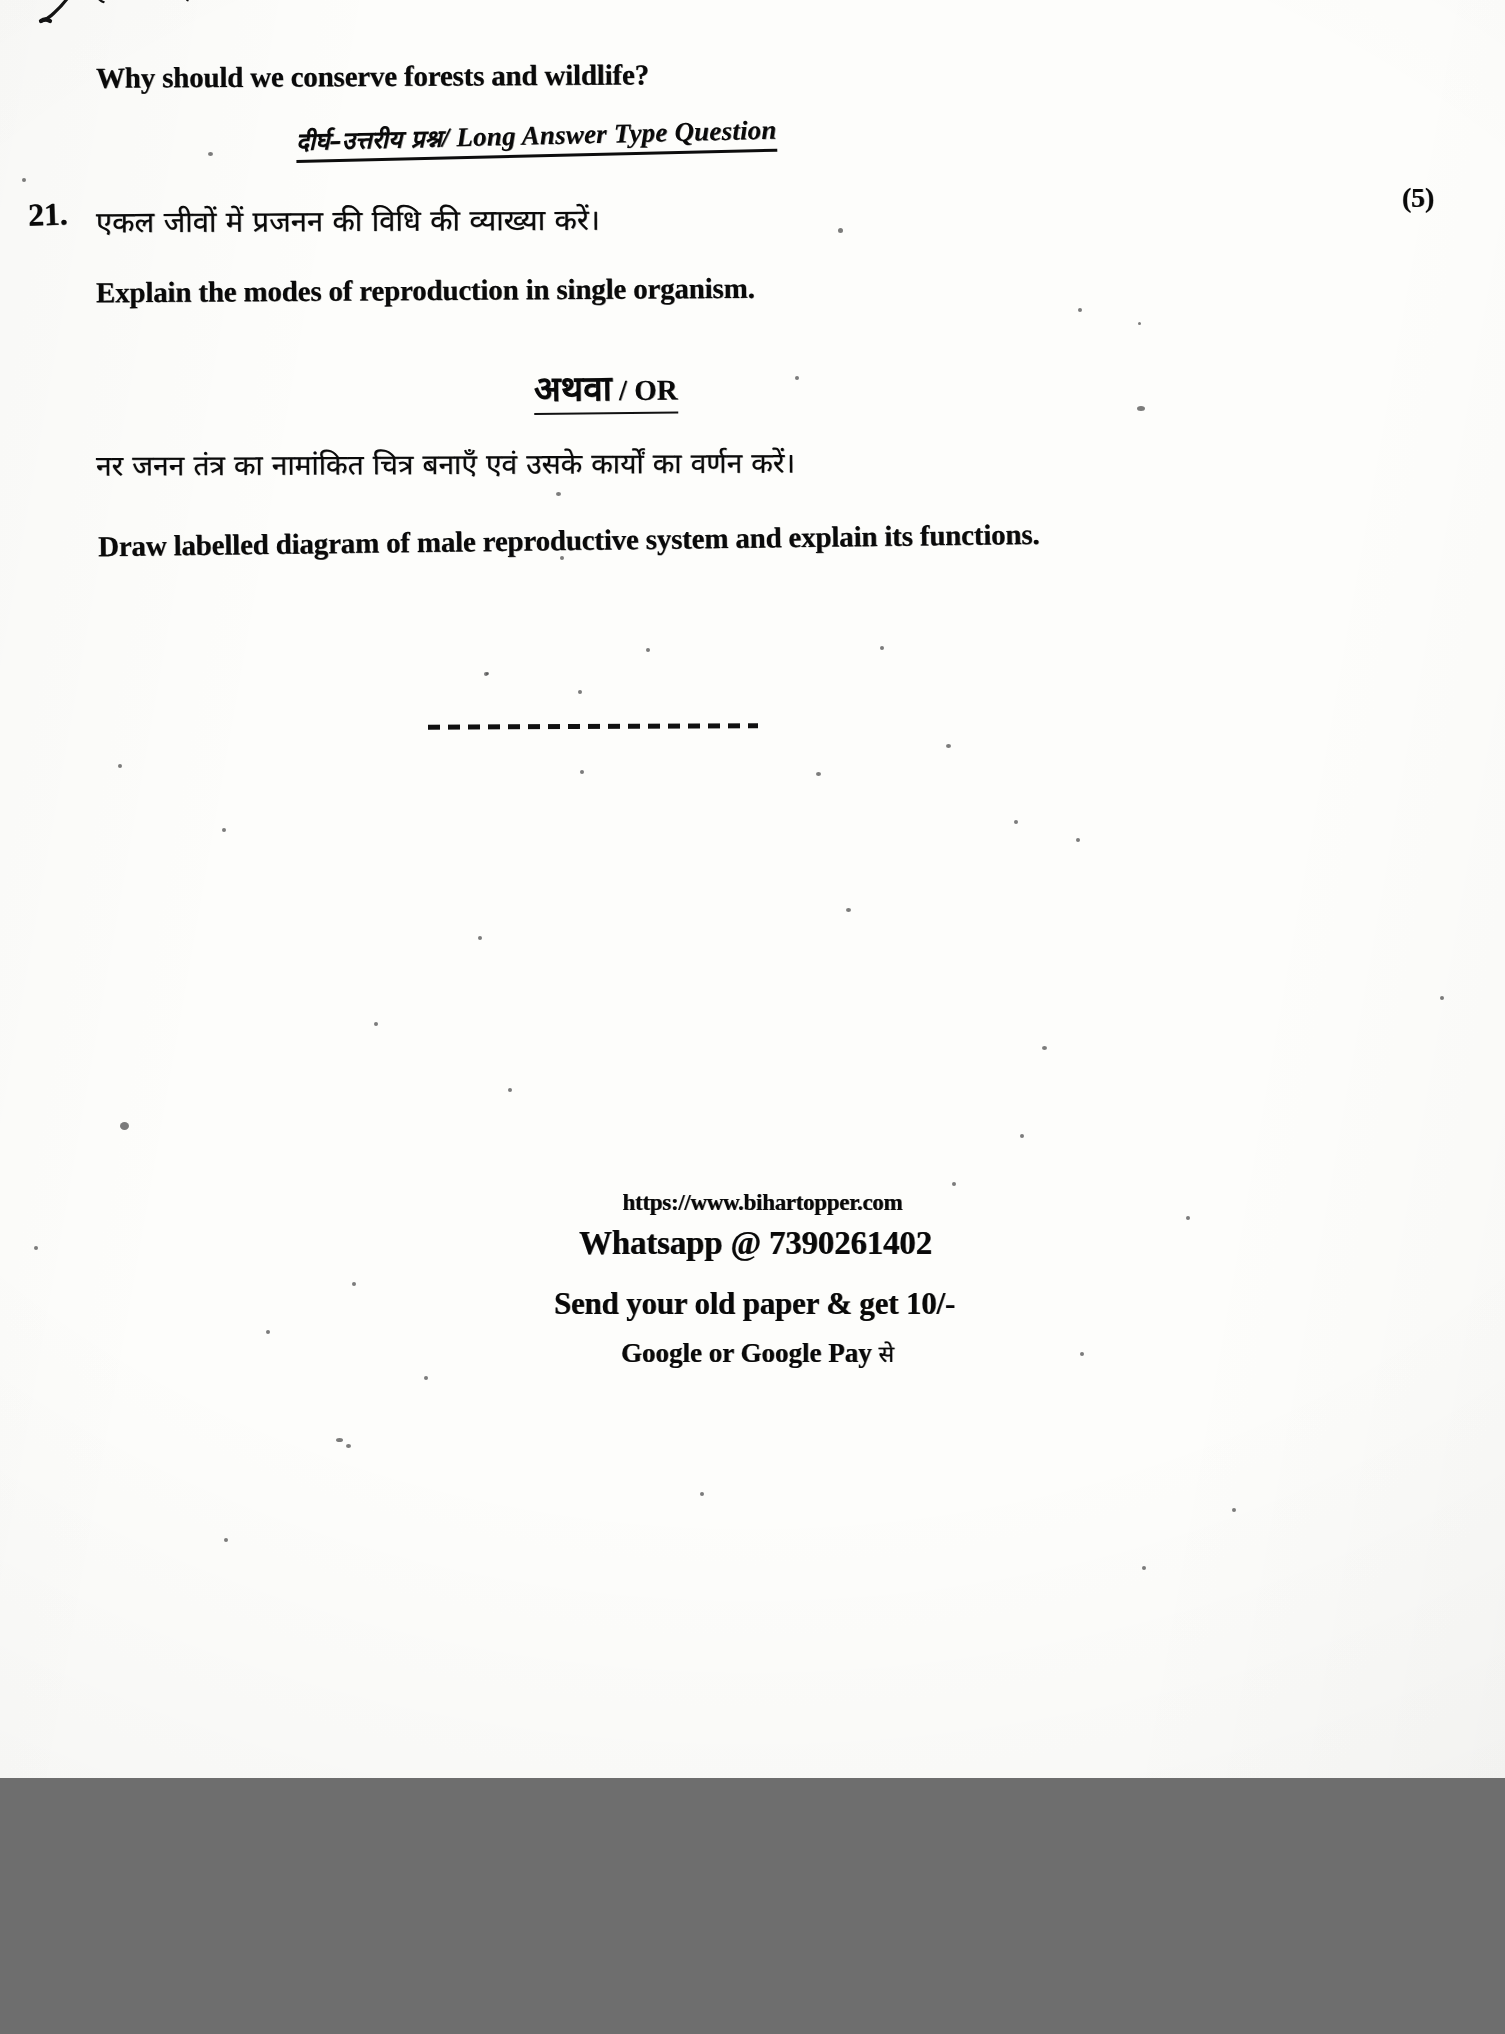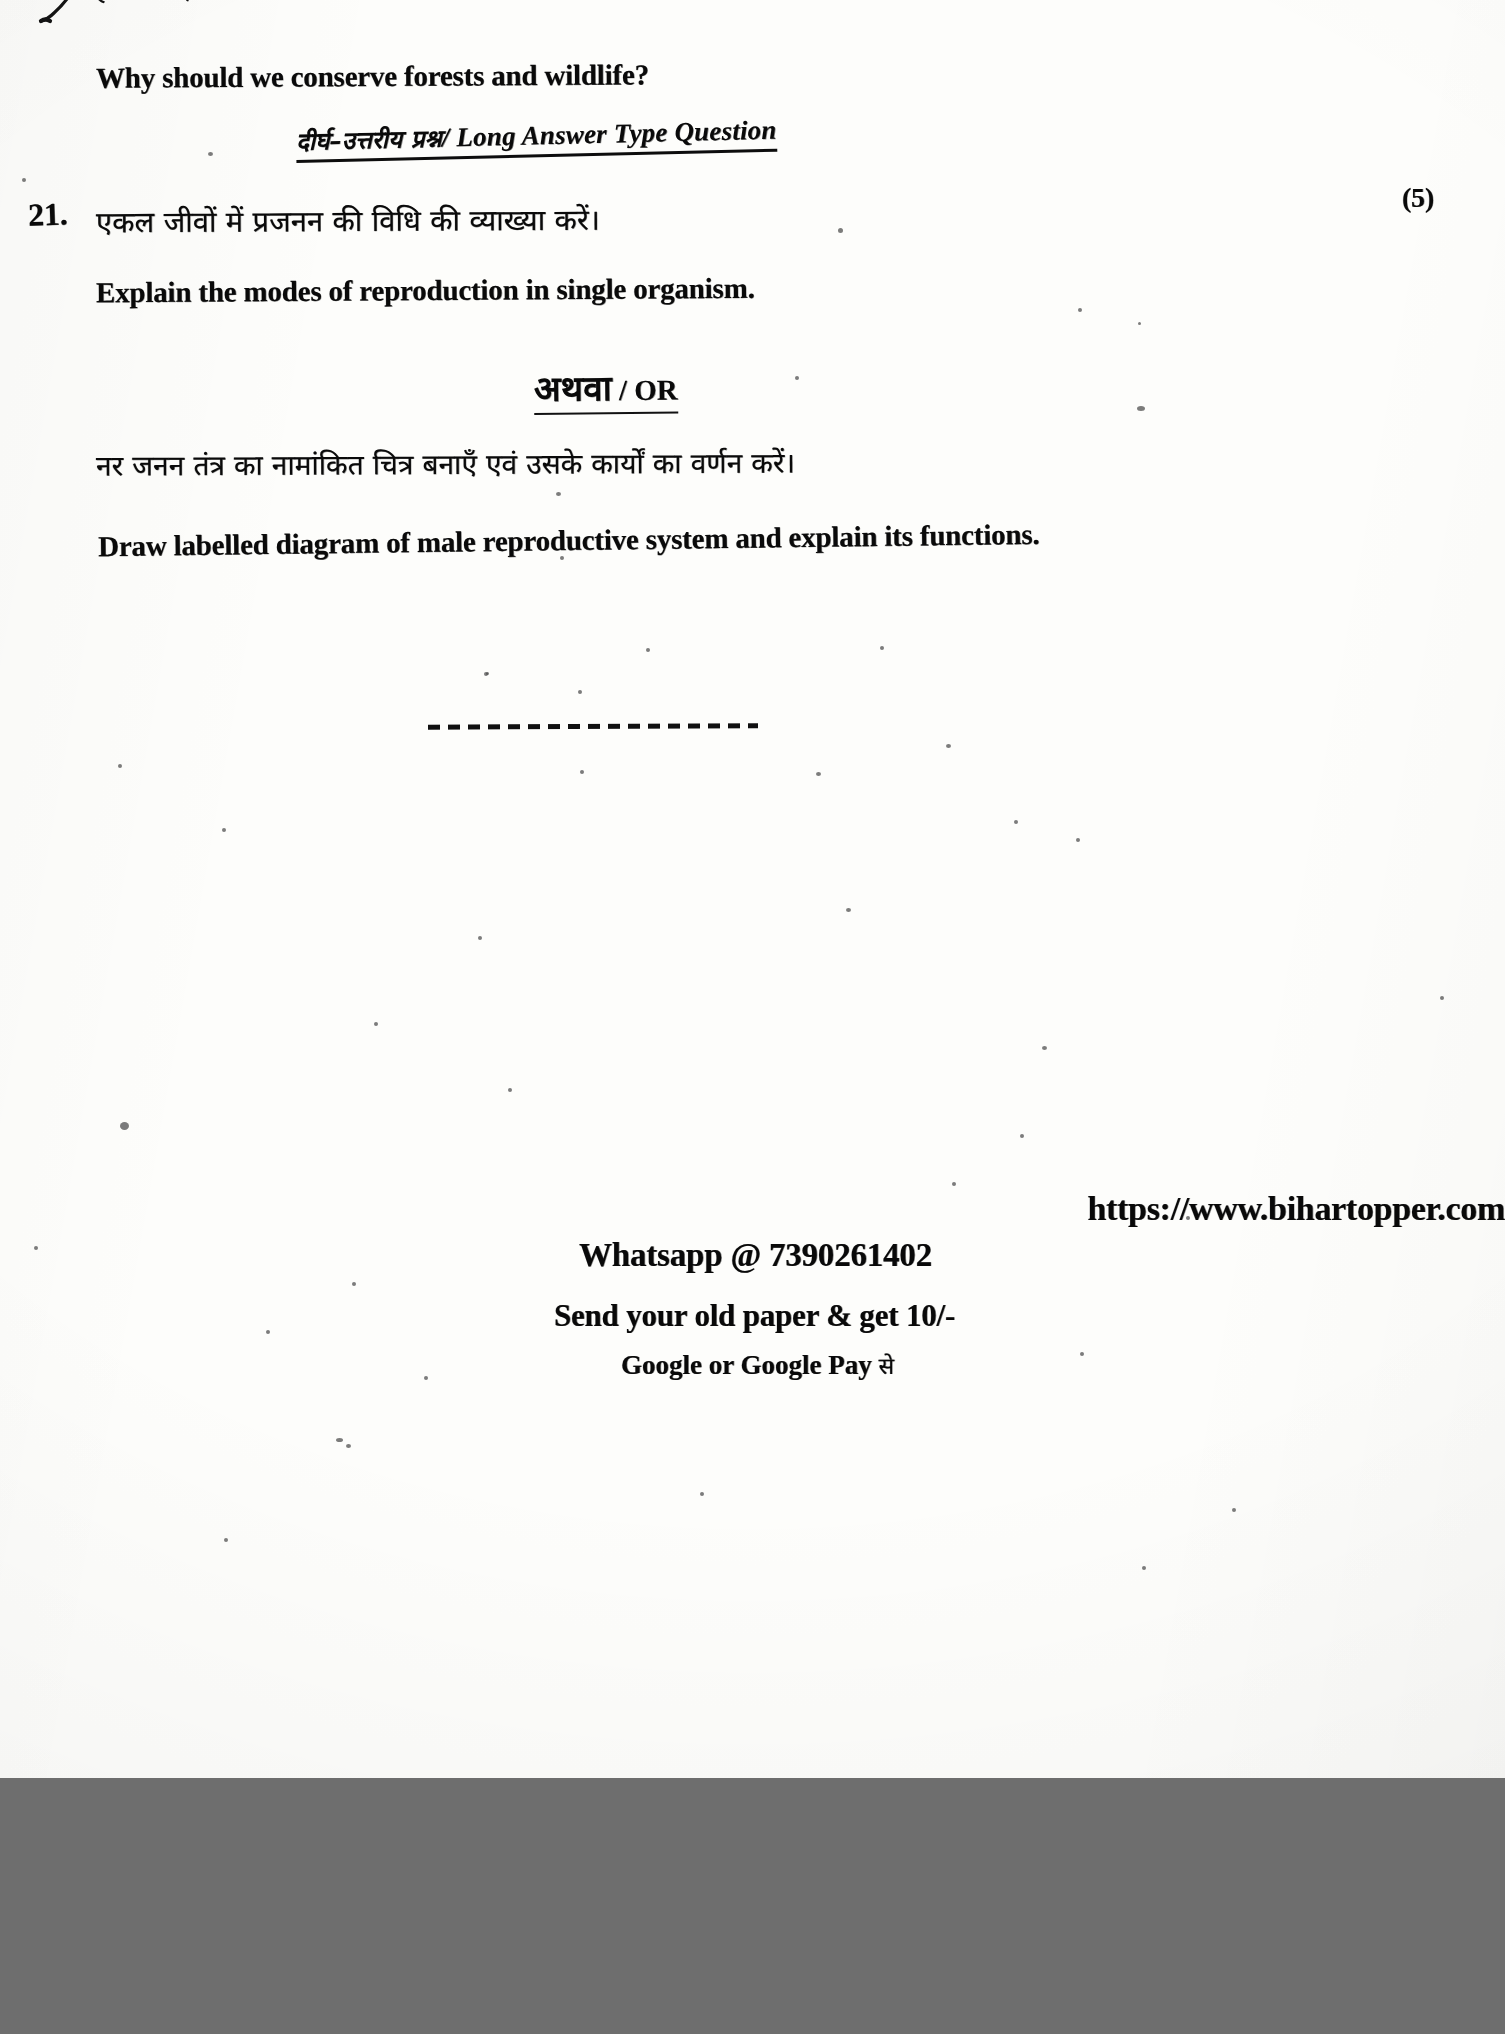--- a/index.html
+++ b/index.html
@@ -147,24 +147,23 @@
   }
   #footer-ad .adline {
     display: block;
     color: #090909;
     text-shadow: 0.7px 0.45px 0 rgba(0,0,0,0.45), -0.4px 0.3px 0 rgba(0,0,0,0.2);
     white-space: nowrap;
   }
   #footer-ad .site-url {
     font-family: "Liberation Serif", "DejaVu Serif", serif;
     font-weight: 700;
-    font-size: 34px;
+    font-size: 23px;
     letter-spacing: -0.3px;
     margin-left: 20px;
-    text-align: right;
   }
   #footer-ad .whatsapp {
     font-family: "Liberation Serif", "DejaVu Serif", serif;
     font-weight: 700;
     font-size: 33px;
     letter-spacing: -0.2px;
     margin-top: 9px;
     margin-left: 6px;
   }
   #footer-ad .offer-en {

